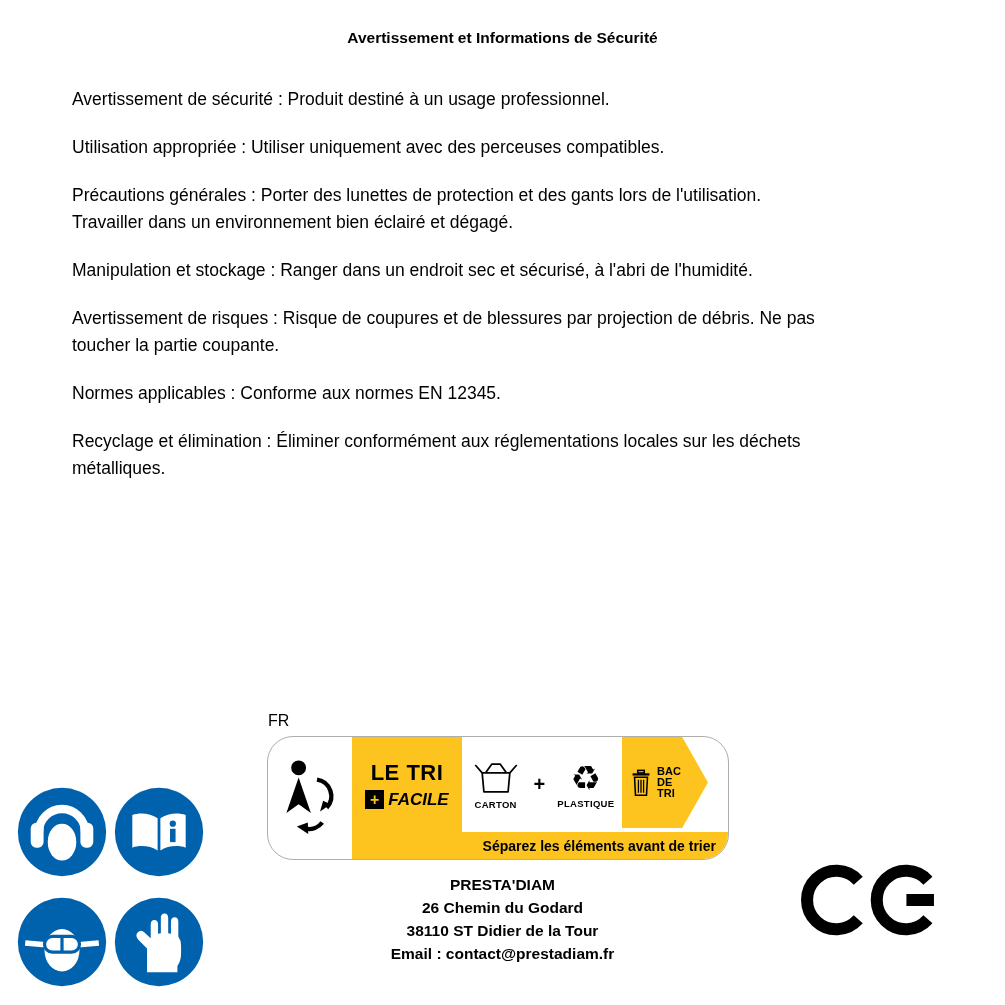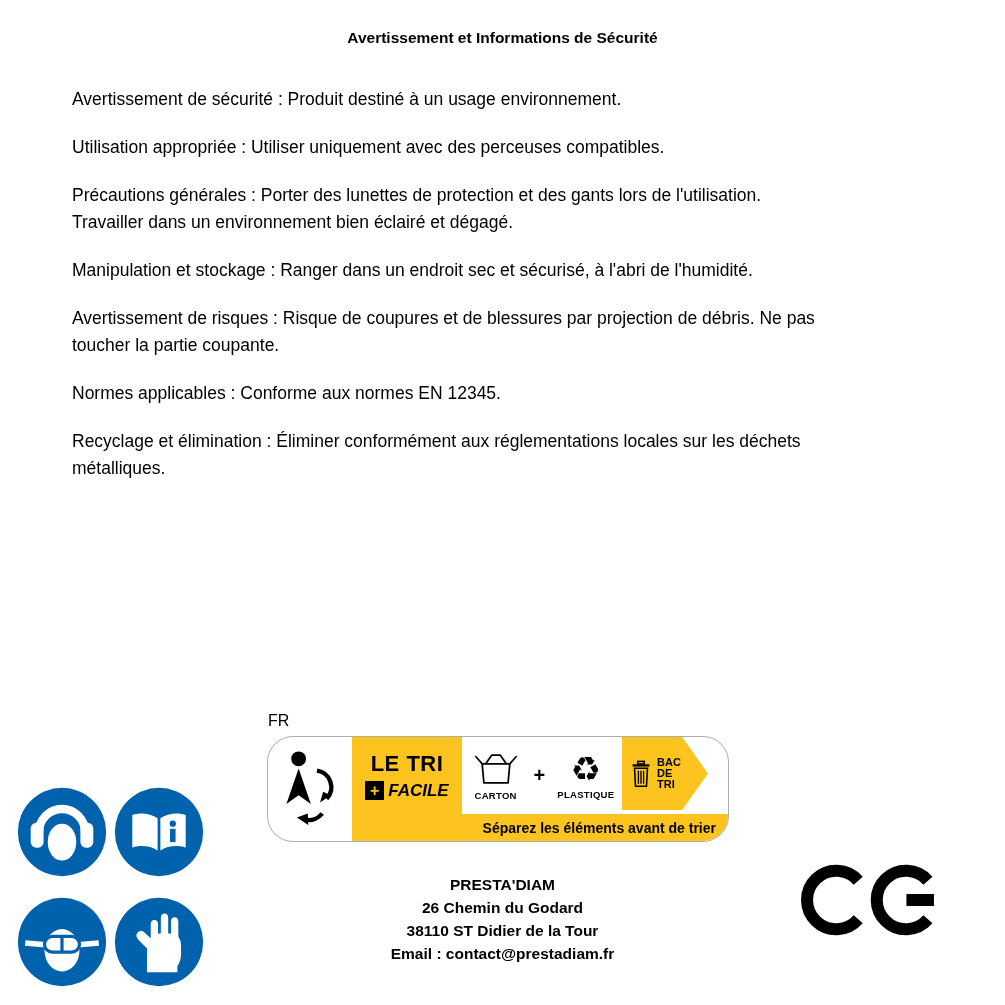--- a/index.html
+++ b/index.html
@@ -28,21 +28,21 @@
     display:grid;grid-template-columns:92px 92px;gap:18px 5px;
   }
   .picto{width:92px;height:92px;display:block;}
   .pbg{fill:var(--blue);}
   .pw{fill:#fff;}
   .pws{stroke:#fff;fill:none;}
 
   
   .fr-label{position:absolute;left:268px;top:712px;font-size:16px;font-weight:normal;}
   .tri-banner{
-    position:absolute;left:267px;top:736px;width:462px;height:106px;
+    position:absolute;left:267px;top:736px;width:462px;height:124px;
     background:#fff;border:1.5px solid #adadad;border-radius:26px;
     box-sizing:border-box;overflow:hidden;display:flex;
   }
   .triman-zone{width:84px;display:flex;align-items:center;justify-content:center;}
   .triman-zone svg{width:56px;height:82px;}
   .tri-right{flex:1;display:flex;flex-direction:column;}
   .tri-row{flex:1;display:flex;align-items:stretch;}
   .letri-block{
     width:110px;background:var(--yellow);
     display:flex;flex-direction:column;align-items:center;justify-content:center;gap:4px;
@@ -81,21 +81,21 @@
 
   
   .ce{position:absolute;left:798px;top:850px;width:148px;height:100px;}
 </style>
 </head>
 <body>
 
 <div class="page-title">Avertissement et Informations de Sécurité</div>
 
 <div class="paragraphs">
-  <p>Avertissement de sécurité : Produit destiné à un usage environnement.</p>
+  <p>Avertissement de sécurité : Produit destiné à un usage professionnel.</p>
   <p>Utilisation appropriée : Utiliser uniquement avec des perceuses compatibles.</p>
   <p>Précautions générales : Porter des lunettes de protection et des gants lors de l'utilisation.
 Travailler dans un environnement bien éclairé et dégagé.</p>
   <p>Manipulation et stockage : Ranger dans un endroit sec et sécurisé, à l'abri de l'humidité.</p>
   <p>Avertissement de risques : Risque de coupures et de blessures par projection de débris. Ne pas
 toucher la partie coupante.</p>
   <p>Normes applicables : Conforme aux normes EN 12345.</p>
   <p>Recyclage et élimination : Éliminer conformément aux réglementations locales sur les déchets
 métalliques.</p>
 </div>

